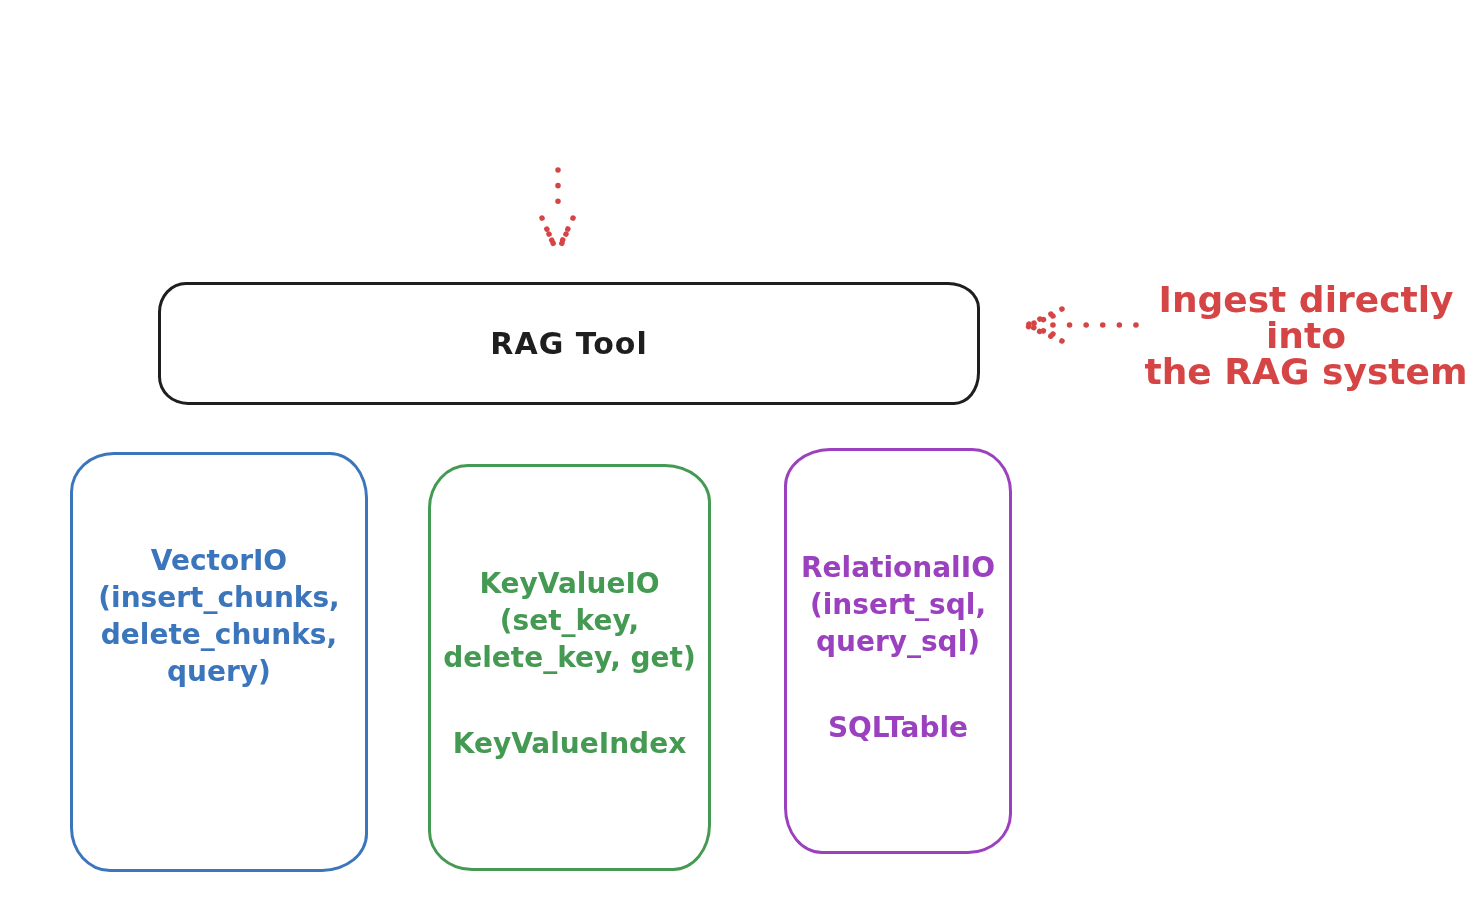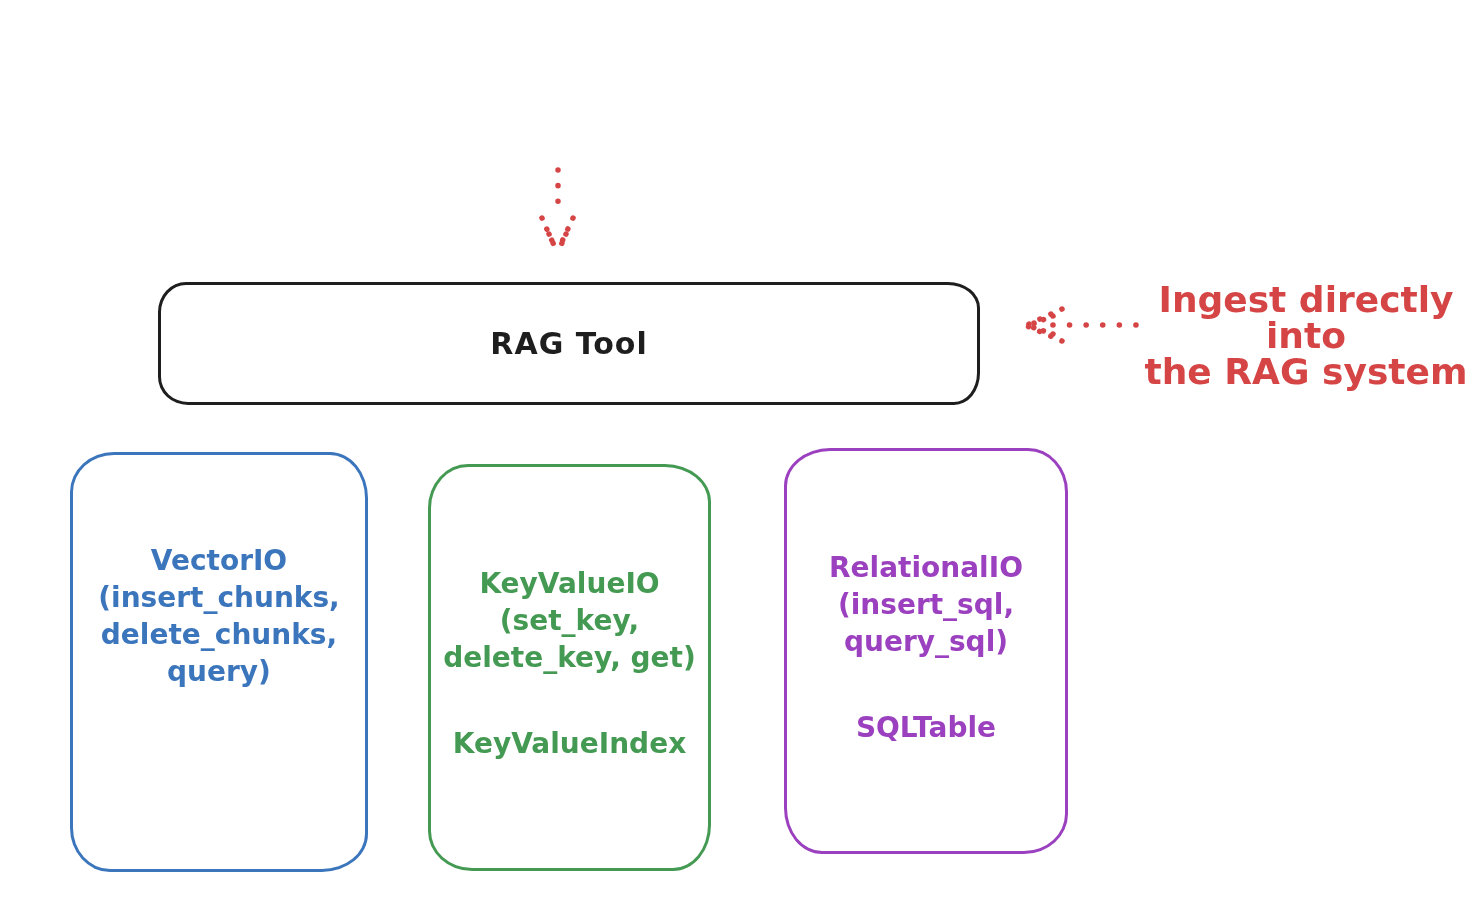--- a/index.html
+++ b/index.html
@@ -75,21 +75,21 @@
     padding-top: 87px;
   }
   .box-green {
     left: 428px; top: 464px; width: 283px; height: 407px;
     border-radius: 40px 46px 38px 44px / 44px 38px 46px 40px;
     border-color: var(--green, #449a52);
     color: var(--green, #449a52);
     padding-top: 98px;
   }
   .box-purple {
-    left: 784px; top: 448px; width: 284px; height: 406px;
+    left: 784px; top: 448px; width: 228px; height: 406px;
     border-radius: 46px 40px 44px 38px / 38px 44px 40px 46px;
     border-color: var(--purple, #9b41bf);
     color: var(--purple, #9b41bf);
     padding-top: 98px;
   }
   
   .annotation {
     position: absolute;
     left: 1132px; top: 282px;
     width: 348px;

